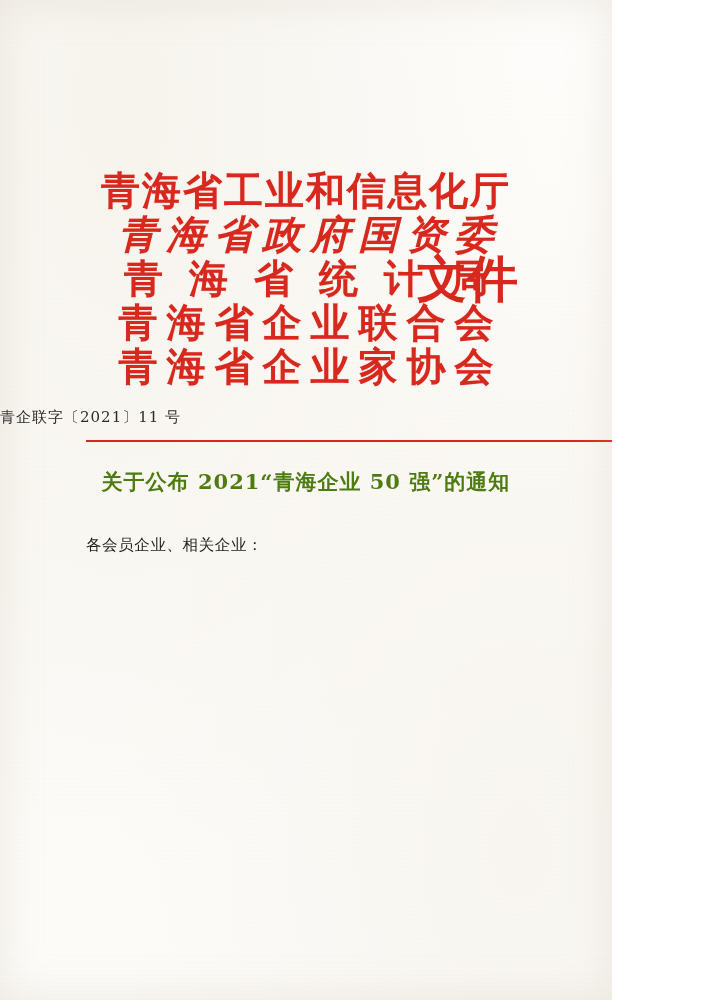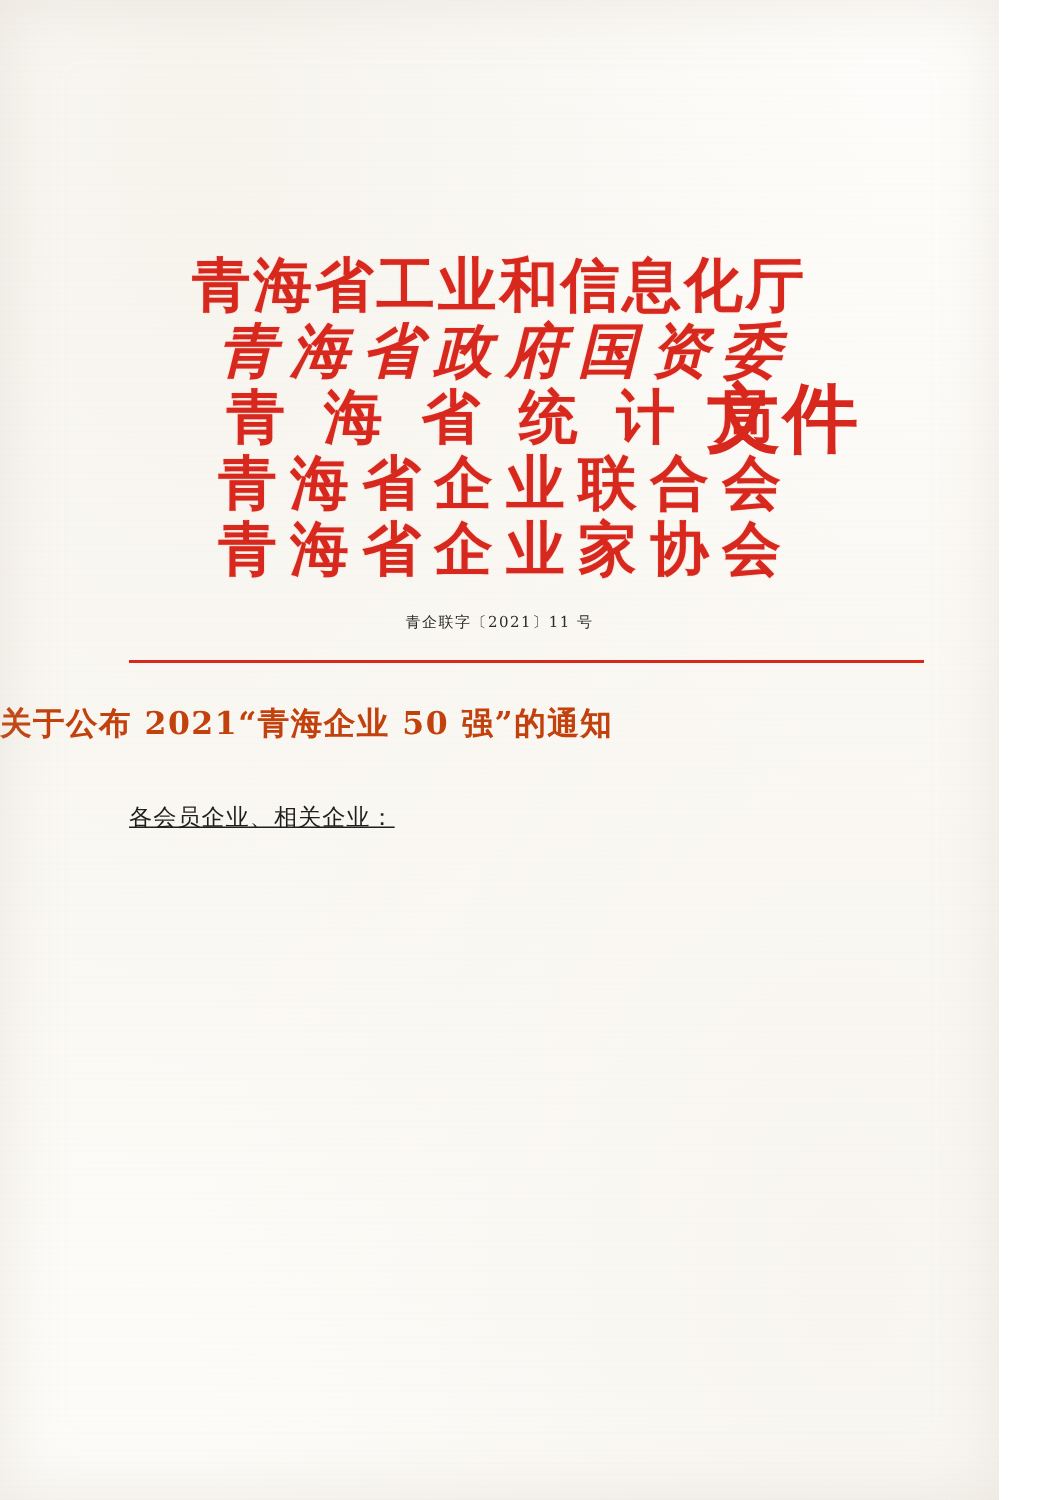--- a/index.html
+++ b/index.html
@@ -8,21 +8,21 @@
   }
   body {
     width: 702px;
     height: 1000px;
     background: #ffffff;
     font-family: "DejaVu Serif", "Liberation Serif", serif;
     overflow: hidden;
   }
   .page {
     position: relative;
-    width: 666px;
+    width: 612px;
     height: 1000px;
     background: #fdfcfa;
     box-sizing: border-box;
     overflow: hidden;
   }
   
   .paper-tint {
     position: absolute;
     inset: 0;
     background:
@@ -64,64 +64,62 @@
     font-size: 50px;
     line-height: 52px;
     letter-spacing: 1px;
   }
 
   .doc-number {
     position: absolute;
     left: 0;
     right: 0;
     top: 408px;
-    text-align: center;
-    font-size: 10px;
+    font-size: 15px;
     color: #2b2b2b;
     letter-spacing: 1px;
     font-family: "DejaVu Serif", "Liberation Serif", serif;
   }
 
   .red-rule {
     position: absolute;
     left: 86px;
     width: 530px;
     top: 440px;
     height: 2px;
     background: #d8281d;
   }
 
   .doc-title {
     position: absolute;
     left: 0;
     right: 0;
     top: 468px;
-    text-align: left;
+    text-align: center;
     font-size: 21px;
     font-weight: bold;
-    color: #c2410c;
+    color: #4d7c0f;
     letter-spacing: 1px;
     font-family: "DejaVu Serif", "Liberation Serif", serif;
   }
 
   .body-block {
     position: absolute;
     left: 86px;
     width: 532px;
     top: 528px;
     color: #1f1f1f;
     font-size: 15.5px;
     line-height: 35px;
     letter-spacing: 0.6px;
     text-align: justify;
     font-family: "DejaVu Serif", "Liberation Serif", serif;
   }
   .salutation {
     margin: 0 0 0 0;
-    text-decoration: underline;
   }
   .para {
     margin: 0;
     text-indent: 2em;
   }
   .noise {
     position: absolute;
     inset: 0;
     pointer-events: none;
     opacity: 0.05;

